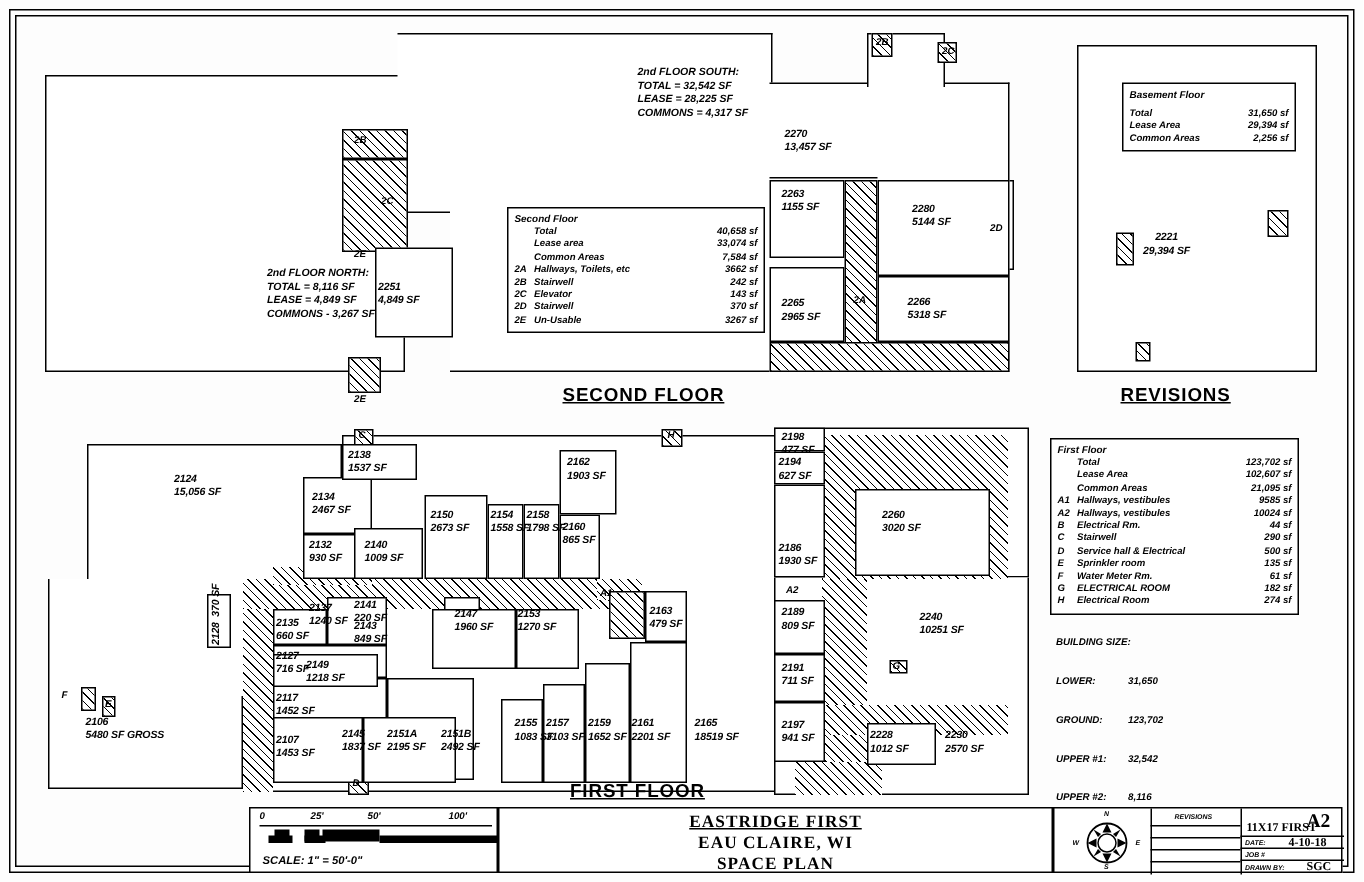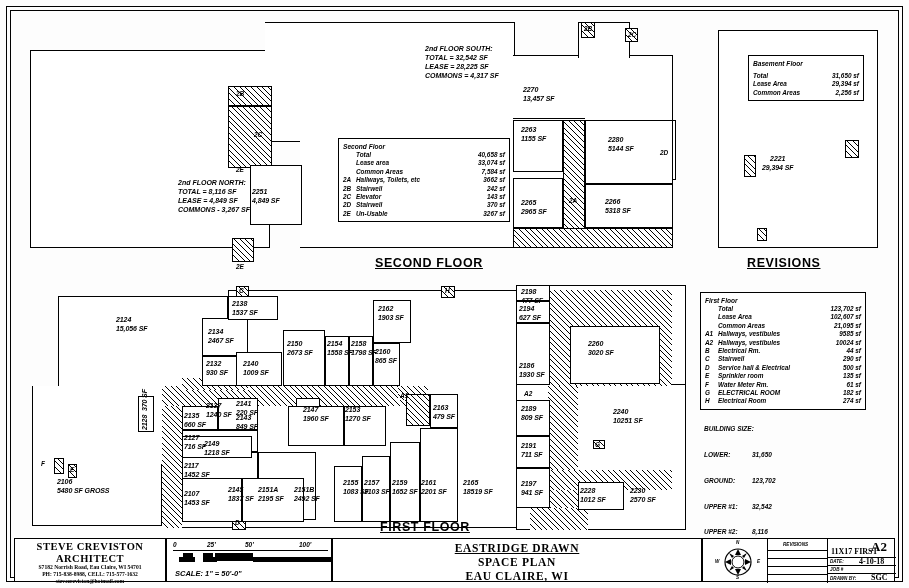--- a/index.html
+++ b/index.html
@@ -339,29 +339,20 @@
     <div style="display:flex;"><span style="width:48px">LOWER:</span><span>31,650</span></div>
     <div style="display:flex;"><span style="width:48px">GROUND:</span><span>123,702</span></div>
     <div style="display:flex;"><span style="width:48px">UPPER #1:</span><span>32,542</span></div>
     <div style="display:flex;"><span style="width:48px">UPPER #2:</span><span>8,116</span></div>
     <div style="display:flex;"><span style="width:48px">TOTAL:</span><span>196,010</span></div>
     <div style="height:9px"> </div>
     
     
   </div>
 
-  <div class="tb" style="left:14px;top:538px;width:152px;height:44px;">
-    <div class="tb-arch" style="padding-top:2px;">
-      <div class="arch-name">STEVE CREVISTON</div>
-      <div class="arch-name">ARCHITECT</div>
-      <div class="arch-sub">S7182 Norrish Road, Eau Claire, WI 54701</div>
-      <div class="arch-sub">PH: 715-838-8988,  CELL: 715-577-1632</div>
-      <div class="arch-sub">stevecreviston@hotmail.com</div>
-    </div>
-  </div>
 
   <div class="tb" style="left:166px;top:538px;width:166px;height:44px;">
     <div class="scale-num" style="left:6px;top:2px;">0</div>
     <div class="scale-num" style="left:40px;top:2px;">25'</div>
     <div class="scale-num" style="left:78px;top:2px;">50'</div>
     <div class="scale-num" style="left:132px;top:2px;">100'</div>
     <div class="rev-line" style="left:6px;top:11px;width:155px;height:1px;"></div>
     <div class="sbar" style="left:6px;top:14px;width:155px;">
       <i style="left:0px;width:0px;"></i>
       <i style="left:10px;width:10px;"></i>
@@ -370,23 +361,23 @@
       <i style="left:60px;width:0px;"></i>
       <i style="left:80px;top:4px;width:80px;height:5px;"></i>
       <i style="left:6px;top:4px;width:16px;height:5px;"></i>
       <i style="left:30px;top:4px;width:14px;height:5px;"></i>
     </div>
     <div class="scale-txt" style="position:absolute;left:8px;top:30px;">SCALE:  1" = 50'-0"</div>
   </div>
 
   <div class="tb" style="left:332px;top:538px;width:370px;height:44px;">
     <div class="proj" style="padding-top:2px;">
-      <div class="u">EASTRIDGE DRAWN</div>
+      <div class="u">EASTRIDGE FIRST</div>
+      <div>EAU CLAIRE, WI</div>
       <div>SPACE PLAN</div>
-      <div>EAU CLAIRE, WI</div>
     </div>
   </div>
 
   <div class="tb" style="left:702px;top:538px;width:193px;height:44px;">
 
     <div style="position:absolute;left:18px;top:6px;width:34px;height:34px;">
       <svg viewBox="0 0 34 34" width="34" height="34">
         <circle cx="17" cy="17" r="13" fill="none" stroke="#000" stroke-width="1.2"></circle>
         <circle cx="17" cy="17" r="6" fill="none" stroke="#000" stroke-width="1"></circle>
         <g fill="#000">

